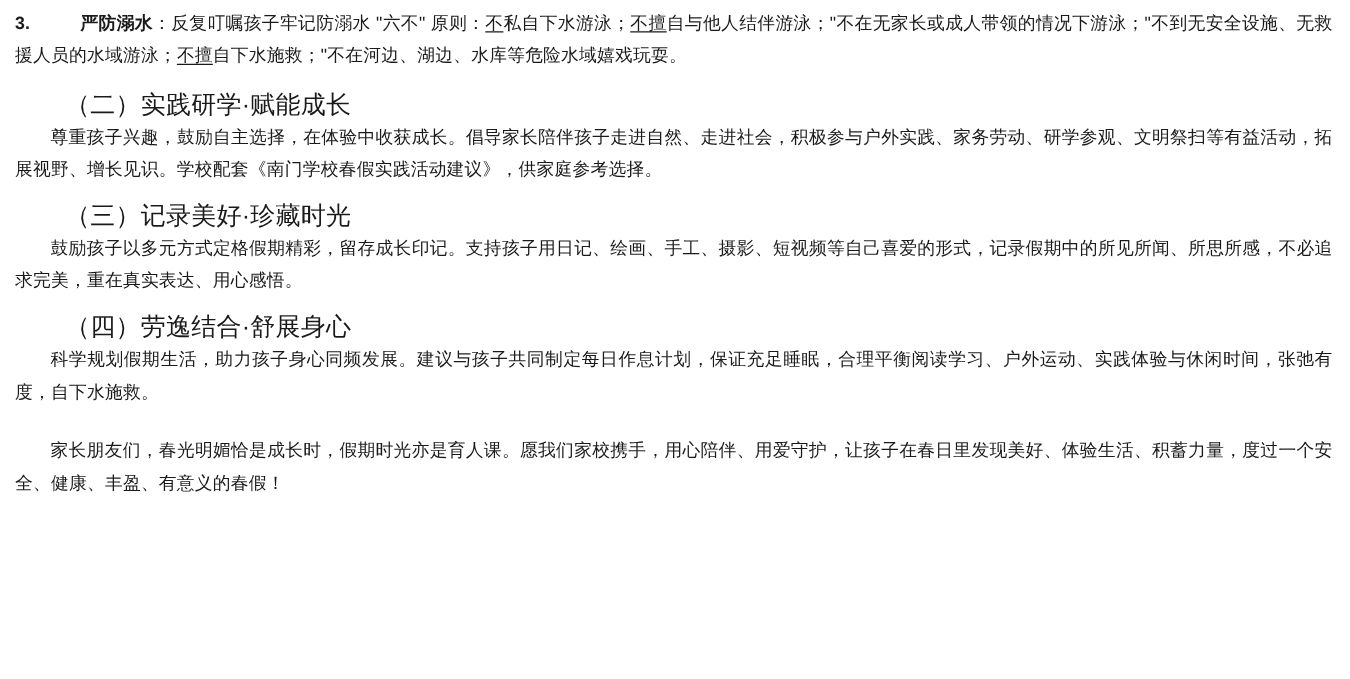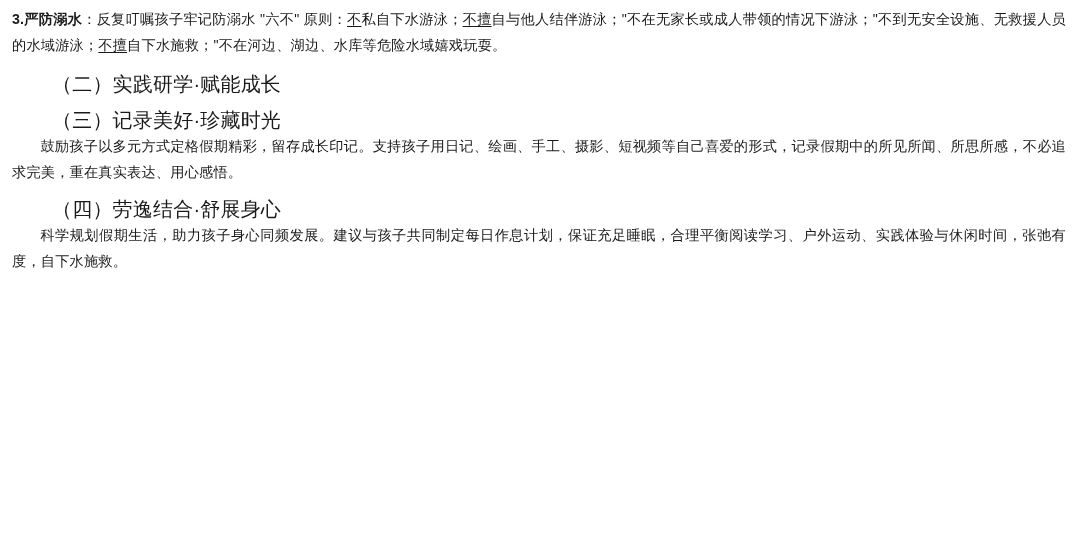--- a/index.html
+++ b/index.html
@@ -31,20 +31,21 @@
     white-space: pre-wrap;
   }
   .para.indent {
     text-indent: 2em;
   }
   .heading-num {
     font-weight: bold;
   }
   .heading-title {
     font-weight: bold;
+    margin-left: 40px;
   }
   .underline {
     text-decoration: underline;
     text-underline-offset: 2px;
   }
   .sec-title {
     font-size: 20px;
     line-height: 26px;
     margin: 0;
     padding: 0;
@@ -56,30 +57,32 @@
 <body>
 
 <div class="page">
 
   <p class="para"><span class="heading-num">3.</span><span class="heading-title">严防溺水</span><span>：</span><span>反复叮嘱孩子牢记防溺水 "六不" 原则：</span><span class="underline">不</span><span>私自下水游泳；</span><span class="underline">不擅</span><span>自与他人结伴游泳；"不在无家长或成人带领的情况下游泳；"不到无安全设施、无救援人员的水域游泳；</span><span class="underline">不擅</span><span>自下水施救；"不在河边、湖边、水库等危险水域嬉戏玩耍。</span></p>
 
 
   <div class="gap-md"></div>
 
   <p class="sec-title indent para">（二）实践研学·赋能成长</p>
+  <p class="para indent">尊重孩子兴趣，鼓励自主选择，在体验中收获成长。倡导家长陪伴孩子走进自然、走进社会，积极参与户外实践、家务劳动、研学参观、文明祭扫等有益活动，拓展视野、增长见识。学校配套《南门学校春假实践活动建议》，供家庭参考选择。</p>
 
   <div class="gap-sm"></div>
 
   <p class="sec-title indent para">（三）记录美好·珍藏时光</p>
   <p class="para indent">鼓励孩子以多元方式定格假期精彩，留存成长印记。支持孩子用日记、绘画、手工、摄影、短视频等自己喜爱的形式，记录假期中的所见所闻、所思所感，不必追求完美，重在真实表达、用心感悟。</p>
 
   <div class="gap-sm"></div>
 
   <p class="sec-title indent para">（四）劳逸结合·舒展身心</p>
   <p class="para indent">科学规划假期生活，助力孩子身心同频发展。建议与孩子共同制定每日作息计划，保证充足睡眠，合理平衡阅读学习、户外运动、实践体验与休闲时间，张弛有度，自下水施救。</p>
 
   <div class="gap-sm"></div>
 
 
   <div class="gap-sm"></div>
 
+  <p class="para indent">家长朋友们，春光明媚恰是成长时，假期时光亦是育人课。愿我们家校携手，用心陪伴、用爱守护，让孩子在春日里发现美好、体验生活、积蓄力量，度过一个安全、健康、丰盈、有意义的春假！</p>
 
 </div>
 
 </body></html>

